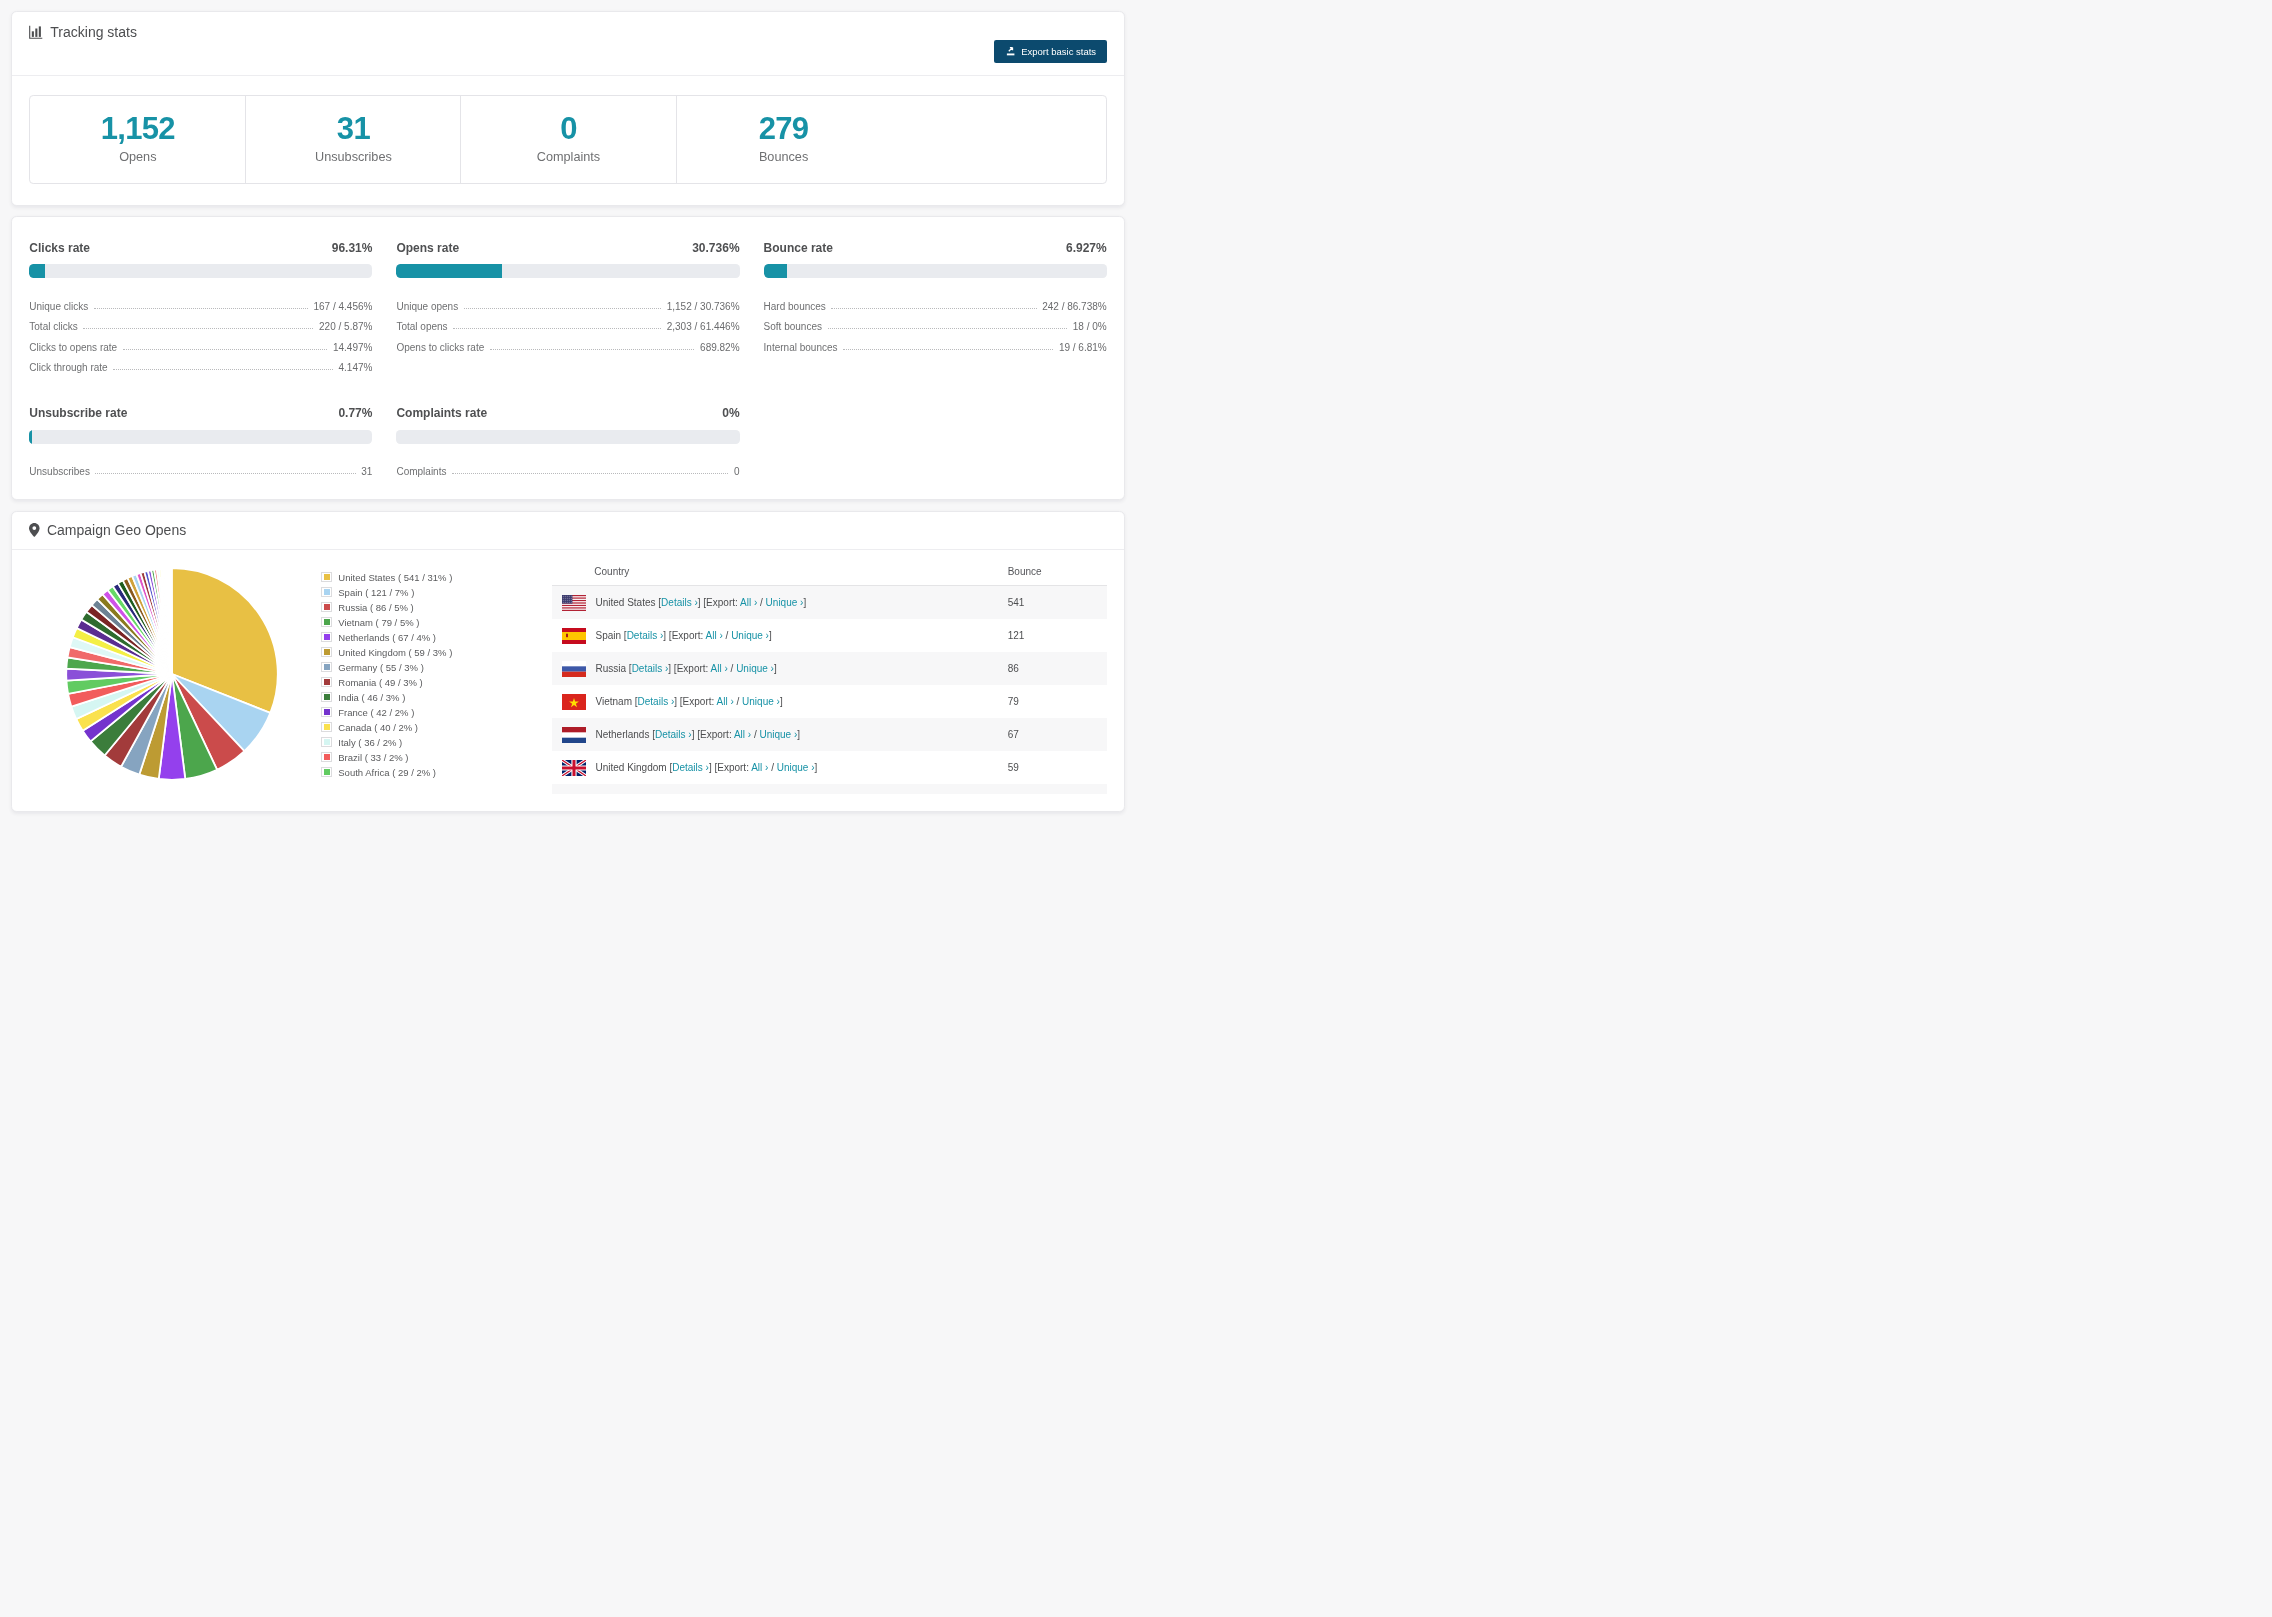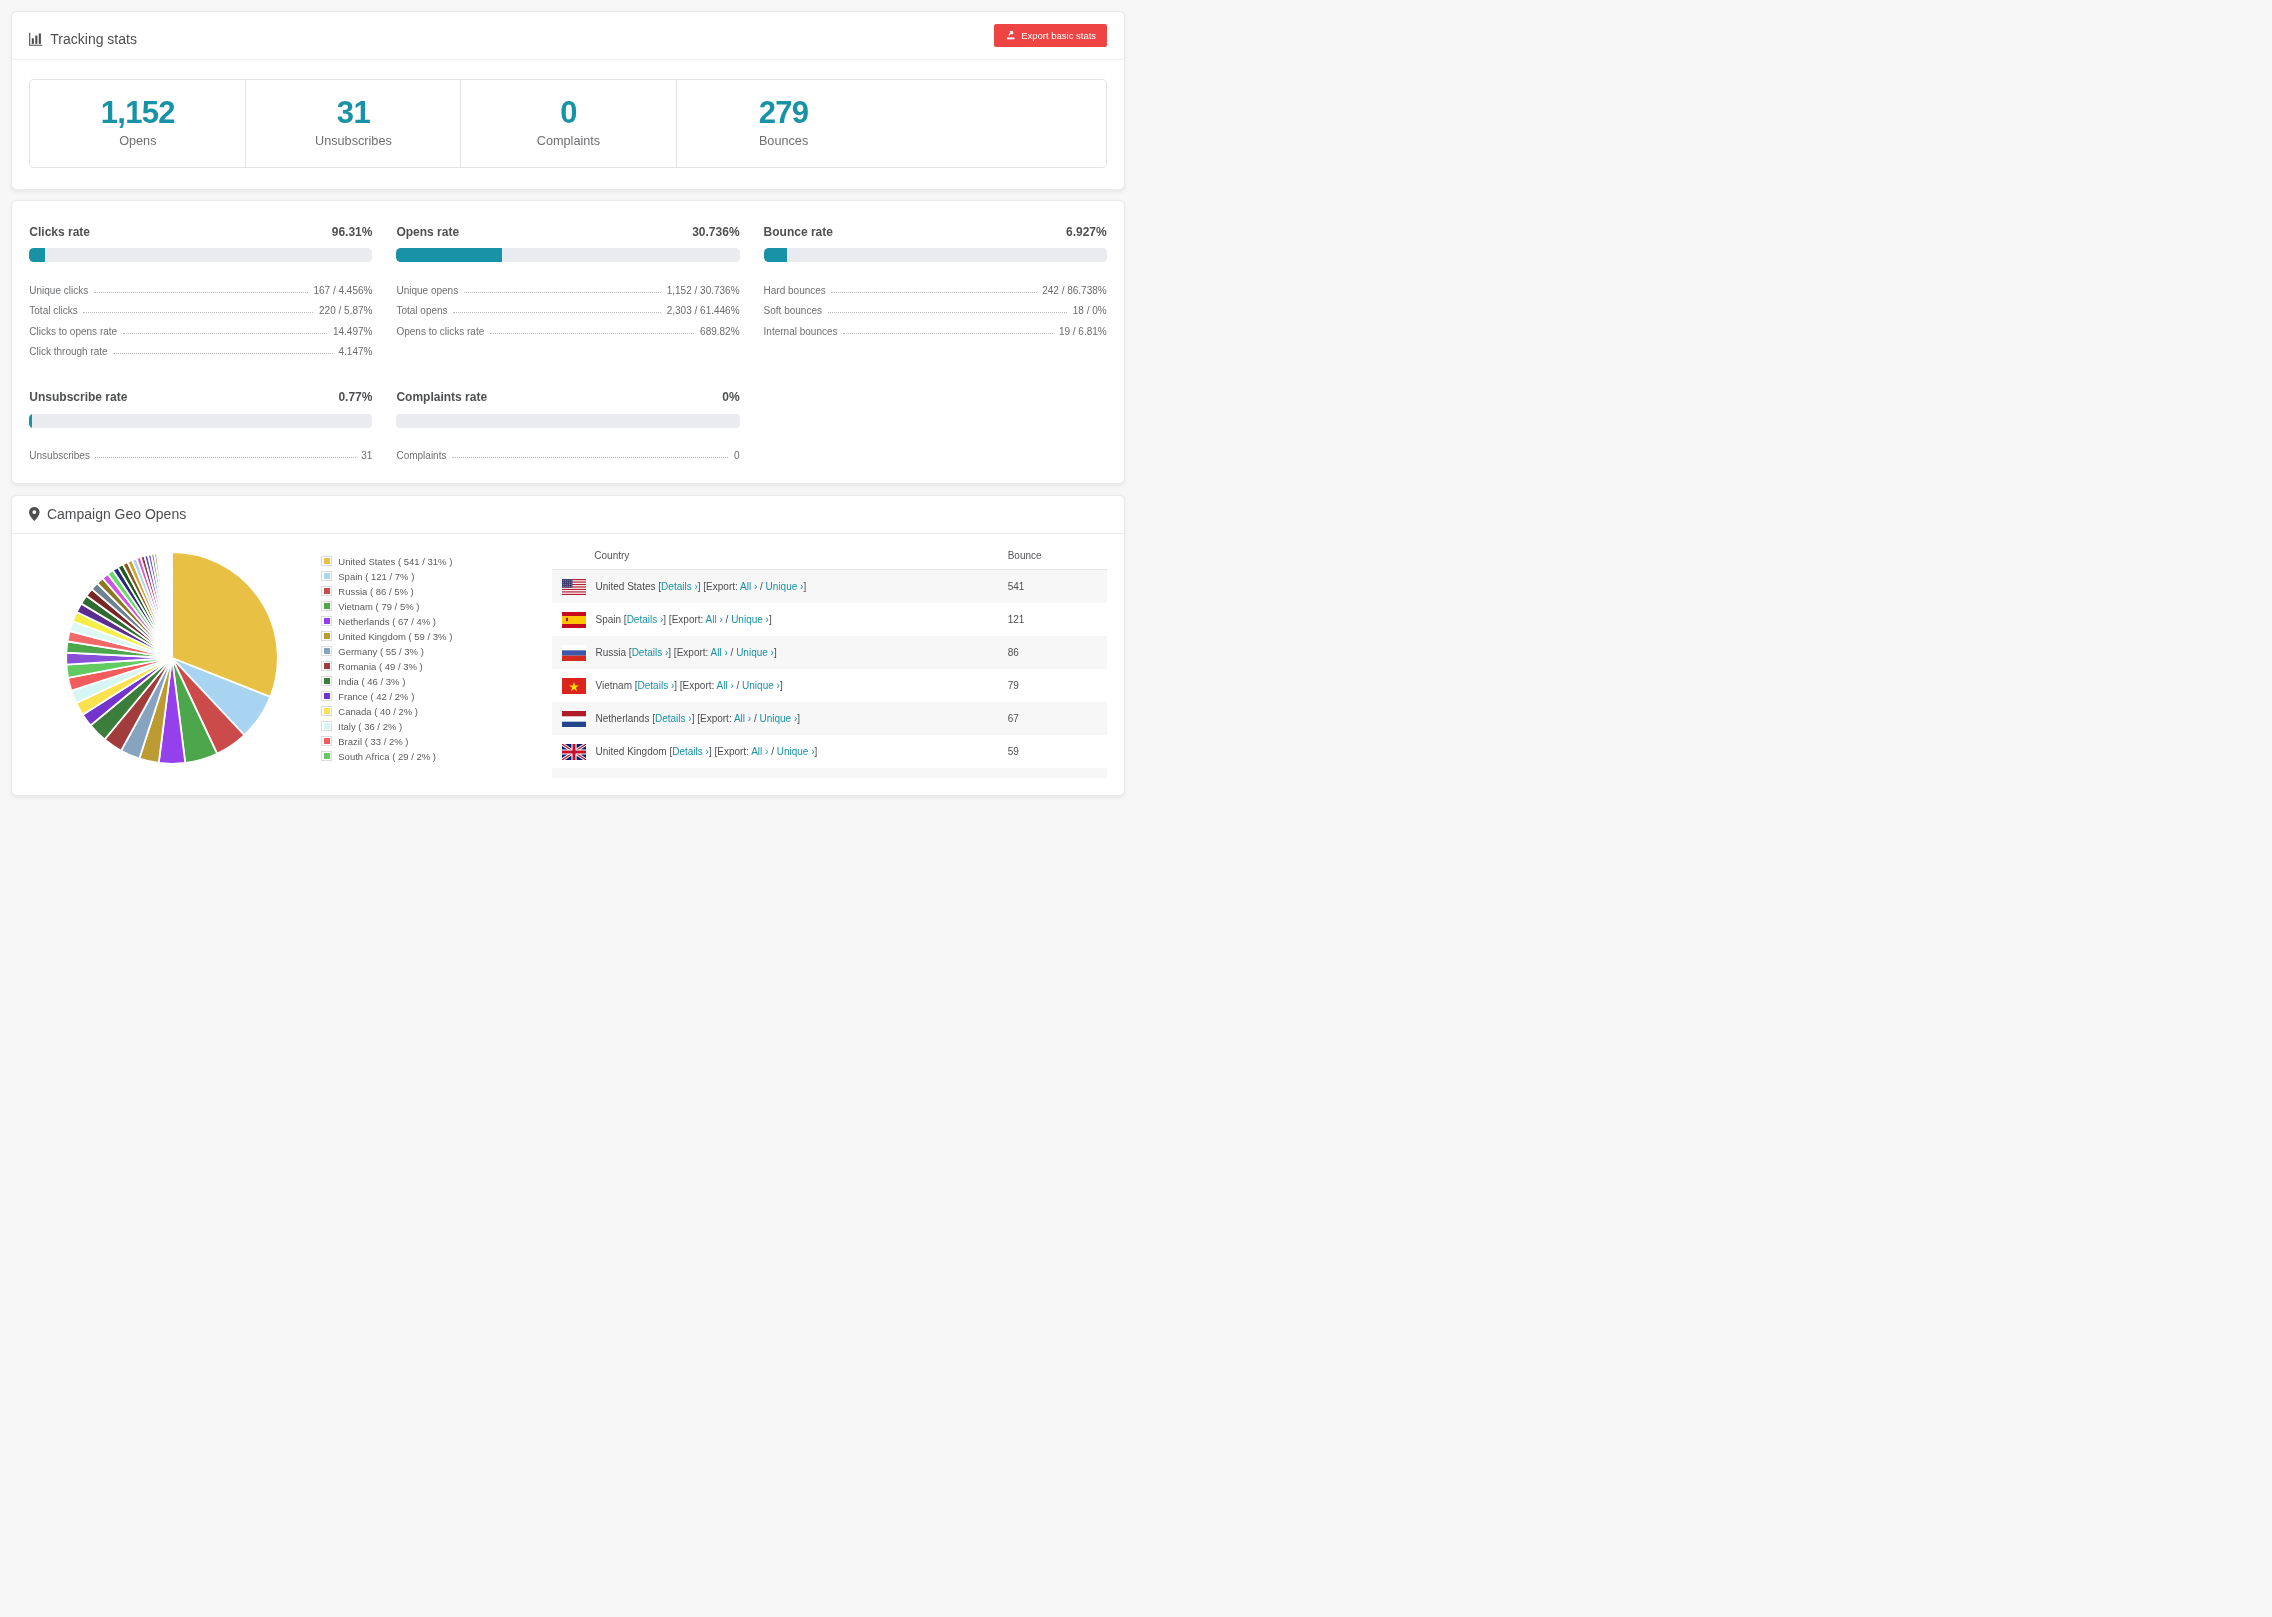--- a/index.html
+++ b/index.html
@@ -1,23 +1,23 @@
 <!DOCTYPE html>
 <html style="font-size:11.3px"><head>
 <meta charset="utf-8">
 <style>
   * { box-sizing: border-box; margin: 0; padding: 0; }
   html,body { width:1136px; background:#f7f7f8; font-family:"Liberation Sans", sans-serif; color:#4d4e50; }
   body { padding:11.3px; }
   .card { background:#fff; border:0.7px solid #e9e9ec; border-radius:5.6px; box-shadow:0 1.4px 3.5px rgba(40,40,70,.07); margin-bottom:10.6px; position:relative; }
-  .card-header { display:flex; align-items:flex-end; padding:12px 17px; border-bottom:0.7px solid #ededf0; }
+  .card-header { display:flex; align-items:flex-start; padding:12px 17px; border-bottom:0.7px solid #ededf0;flex-direction:column; }
   .card-title { font-size:14px; color:#4d4e50; font-weight:400; display:flex; align-items:center; gap:7px; }
   .card-title svg { display:block; }
   
-  .btn-export { margin-left:auto; background:#ef4444; color:#fff; border:none; border-radius:2.1px; height:23px; padding:0 10.6px; font-size:9.5px; font-family:inherit; display:flex; align-items:center; gap:5px; cursor:pointer; }
+  .btn-export { margin-left:auto; background:#0c4a6e; color:#fff; border:none; border-radius:2.1px; height:23px; padding:0 10.6px; font-size:9.5px; font-family:inherit; display:flex; align-items:center; gap:5px; cursor:pointer; }
   
   .card-body { padding:18.4px 17px 21px 17px; }
   .stat-grid { display:grid; grid-template-columns:repeat(5,1fr); border:0.7px solid #e4e4e8; border-radius:4.2px; }
   .stat-box { text-align:center; padding:17px 7px 18.4px 7px; }
   .stat-box + .stat-box { border-left:0.7px solid #e4e4e8; }
   .stat-value { color:#1792a6; font-size:31px; font-weight:700; line-height:1.05; letter-spacing:-0.7px; }
   .stat-label { color:#6f7072; font-size:12.7px; margin-top:5px; }
   
   .rates-card { padding:24px 17px 21px 17px; }
   .rates-grid { display:grid; grid-template-columns:repeat(3,1fr); column-gap:24px; row-gap:32px; }

